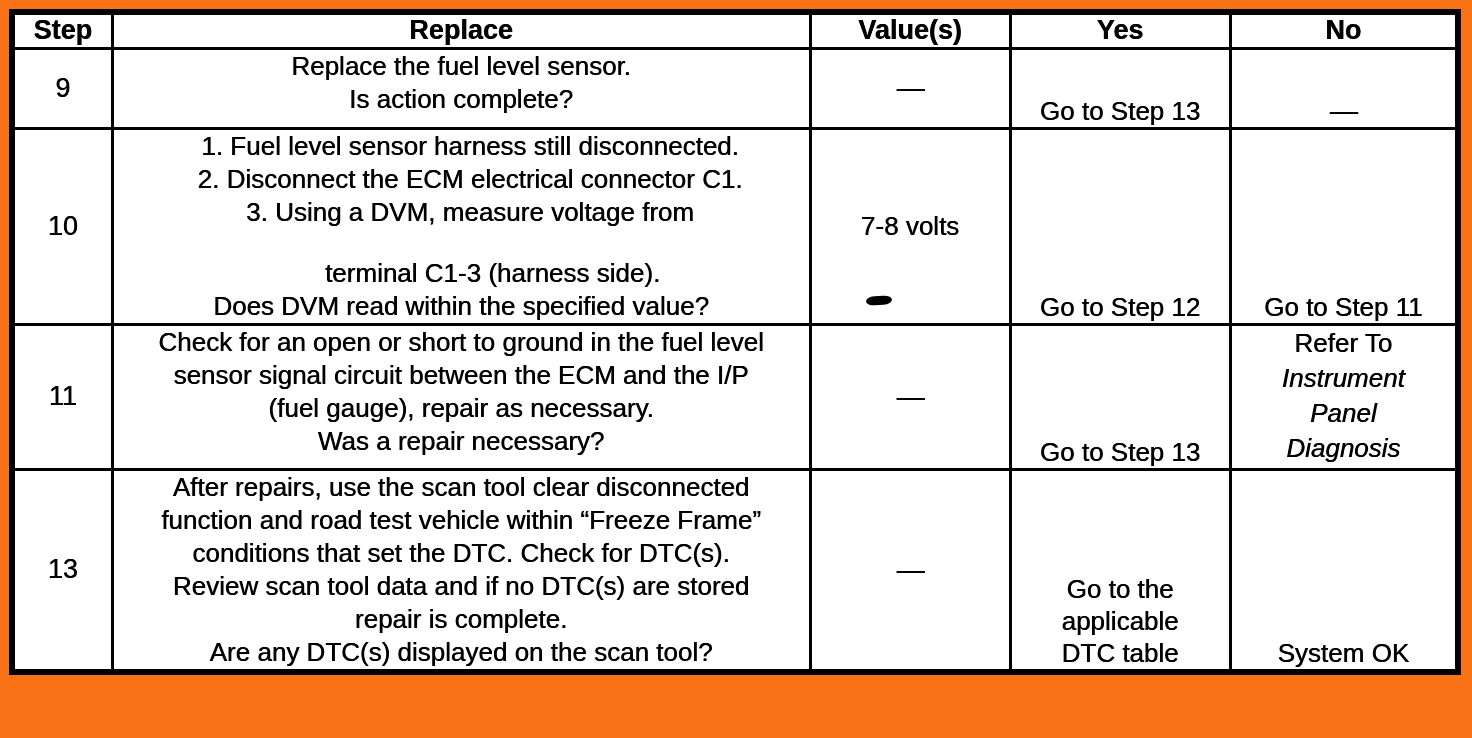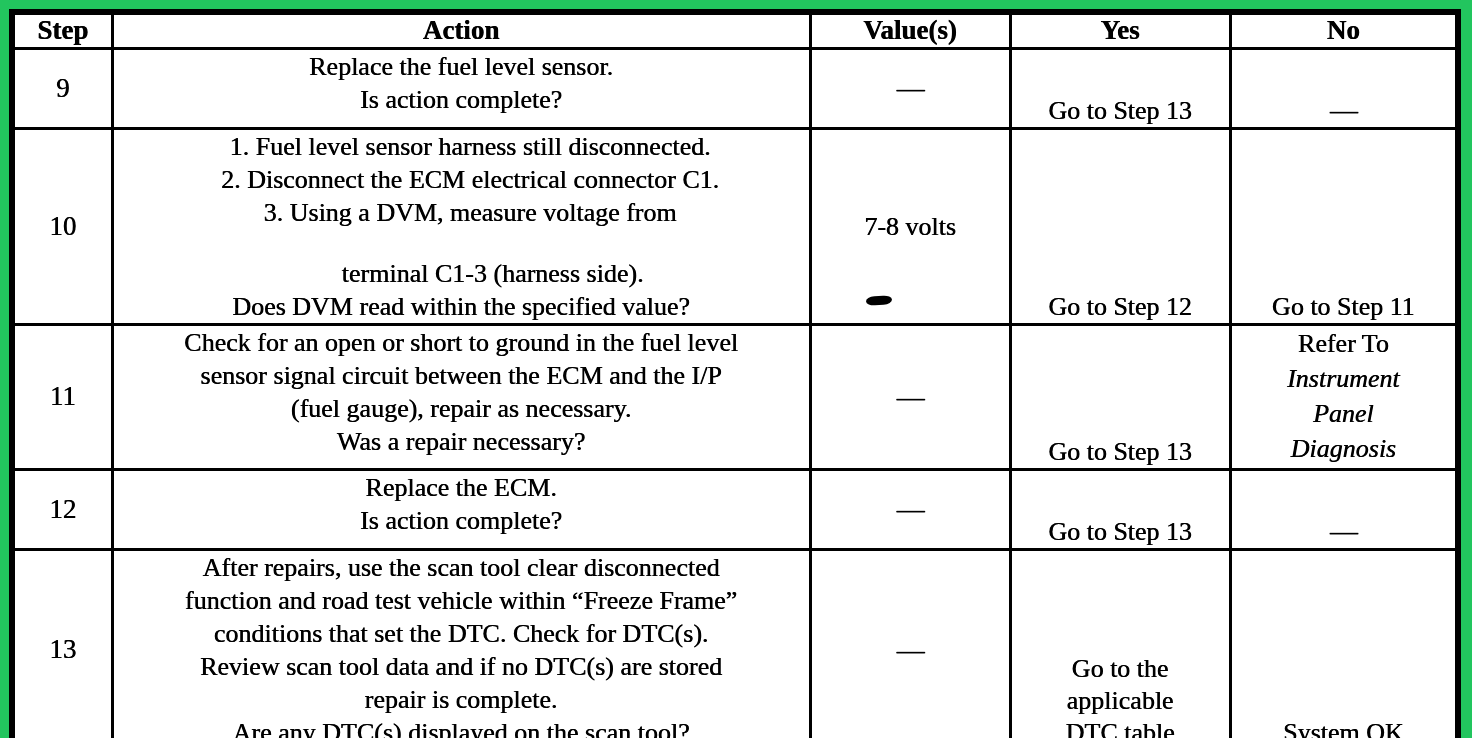--- a/index.html
+++ b/index.html
@@ -1,20 +1,20 @@
 <!DOCTYPE html>
 <html><head>
 <meta charset="utf-8">
 <style>
   html,body{margin:0;padding:0;background:#fff;}
   .page{
     position:relative;
     width:1472px;height:738px;
-    background:#22c55e;
-    font-family:Liberation Serif, serif;
+    background:#f97316;
+    font-family:Liberation Sans, sans-serif;
     color:#000;
     overflow:hidden;
   }
   table.diag{
     position:absolute;left:9px;top:9px;
     border-collapse:collapse;
     table-layout:fixed;
     background:#fff;
   }
   table.diag td, table.diag th{
@@ -85,21 +85,21 @@
       <col style="width:100px">
       <col style="width:698px">
       <col style="width:200px">
       <col style="width:220px">
       <col style="width:228px">
     </colgroup>
 
     <tbody>
         <tr style="height:36px">
       <th>Step</th>
-      <th>Action</th>
+      <th>Replace</th>
       <th>Value(s)</th>
       <th>Yes</th>
       <th>No</th>
     </tr>
 
     <tr style="height:80px">
       <td class="step">9</td>
       <td class="action">
         <div>Replace the fuel level sensor.</div>
         <div>Is action complete?</div>
@@ -140,34 +140,20 @@
       </td>
       <td class="yes">Go to Step 13</td>
       <td class="no mid">
         <div>Refer To</div>
         <div class="ital">Instrument</div>
         <div class="ital">Panel</div>
         <div class="ital">Diagnosis</div>
       </td>
     </tr>
 
-    <tr style="height:80px">
-      <td class="step">12</td>
-      <td class="action">
-        <div>Replace the ECM.</div>
-        <div>Is action complete?</div>
-      </td>
-      <td class="value">
-        <span class="dash">—</span>
-      </td>
-      <td class="yes">Go to Step 13</td>
-      <td class="no">
-        <span class="dash">—</span>
-      </td>
-    </tr>
 
     <tr style="height:198px">
       <td class="step">13</td>
       <td class="action">
         <div>After repairs, use the scan tool clear disconnected</div>
         <div>function and road test vehicle within “Freeze Frame”</div>
         <div>conditions that set the DTC. Check for DTC(s).</div>
         <div>Review scan tool data and if no DTC(s) are stored</div>
         <div>repair is complete.</div>
         <div>Are any DTC(s) displayed on the scan tool?</div>

